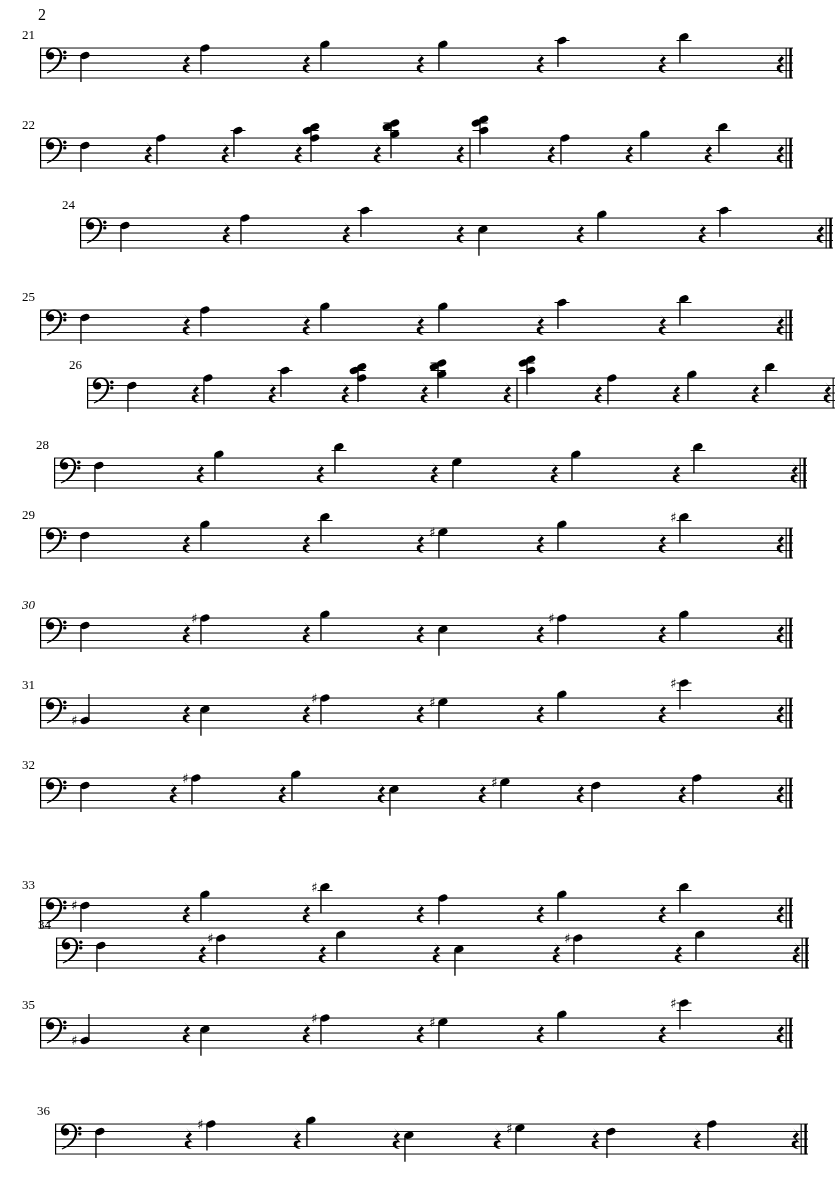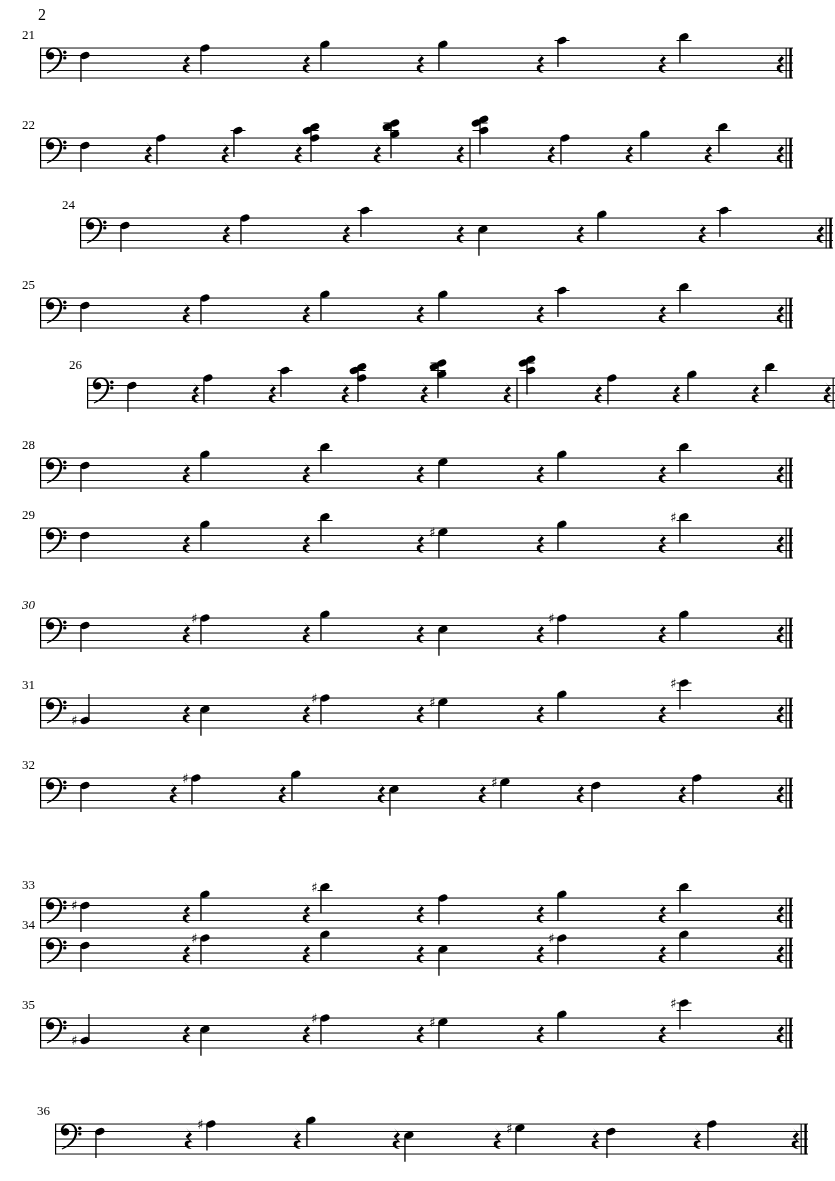--- a/index.html
+++ b/index.html
@@ -156,21 +156,21 @@
           <path d="M2.5,0 L8.5,6.5 L5,10 L9,14.5 C5.5,13.8 4.3,15.2 4.8,17.2 C5.2,18.8 6.6,20.2 8.2,21 C4,21.3 1.2,18.6 1.2,15.8 C1.2,13.4 3.4,12.2 6,13 L2.2,8.6 L6,4.2 Z" fill="#000000" transform="translate(535.5,46)"></path>
           <ellipse cx="562" cy="38.25" rx="4.7" ry="3.3" fill="#000000" transform="rotate(-21 562 38.25)"></ellipse>
           <rect x="557.3" y="38.75" width="1.3" height="26" fill="#000000"></rect>
           <path d="M2.5,0 L8.5,6.5 L5,10 L9,14.5 C5.5,13.8 4.3,15.2 4.8,17.2 C5.2,18.8 6.6,20.2 8.2,21 C4,21.3 1.2,18.6 1.2,15.8 C1.2,13.4 3.4,12.2 6,13 L2.2,8.6 L6,4.2 Z" fill="#000000" transform="translate(657.5,46)"></path>
           <rect x="676.5" y="34" width="15" height="1" fill="#000000"></rect>
           <ellipse cx="684" cy="34.5" rx="4.7" ry="3.3" fill="#000000" transform="rotate(-21 684 34.5)"></ellipse>
           <rect x="679.3" y="35" width="1.3" height="26" fill="#000000"></rect>
           <path d="M2.5,0 L8.5,6.5 L5,10 L9,14.5 C5.5,13.8 4.3,15.2 4.8,17.2 C5.2,18.8 6.6,20.2 8.2,21 C4,21.3 1.2,18.6 1.2,15.8 C1.2,13.4 3.4,12.2 6,13 L2.2,8.6 L6,4.2 Z" fill="#000000" transform="translate(775.5,46)"></path>
         </svg>
       </div>
-      <div class="system" style="top: 256px;">
+      <div class="system" style="top: 268px;">
         <svg width="835" height="84" viewBox="0 0 835 84">
           <text x="22" y="33" class="mnum">25</text>
           <rect x="40" y="41.55" width="753" height="0.95" fill="#000000"></rect>
           <rect x="40" y="49.05" width="753" height="0.95" fill="#000000"></rect>
           <rect x="40" y="56.55" width="753" height="0.95" fill="#000000"></rect>
           <rect x="40" y="64.05" width="753" height="0.95" fill="#000000"></rect>
           <rect x="40" y="71.55" width="753" height="0.95" fill="#000000"></rect>
           <rect x="40" y="42" width="1.2" height="30.2" fill="#000000"></rect>
           <rect x="785.6" y="42" width="1.1" height="30.2" fill="#000000"></rect>
           <rect x="789.4" y="42" width="2.4" height="30.2" fill="#000000"></rect>
@@ -253,21 +253,21 @@
           <path d="M2.5,0 L8.5,6.5 L5,10 L9,14.5 C5.5,13.8 4.3,15.2 4.8,17.2 C5.2,18.8 6.6,20.2 8.2,21 C4,21.3 1.2,18.6 1.2,15.8 C1.2,13.4 3.4,12.2 6,13 L2.2,8.6 L6,4.2 Z" fill="#000000" transform="translate(624.5,46)"></path>
           <ellipse cx="645" cy="38.25" rx="4.7" ry="3.3" fill="#000000" transform="rotate(-21 645 38.25)"></ellipse>
           <rect x="640.3" y="38.75" width="1.3" height="26" fill="#000000"></rect>
           <path d="M2.5,0 L8.5,6.5 L5,10 L9,14.5 C5.5,13.8 4.3,15.2 4.8,17.2 C5.2,18.8 6.6,20.2 8.2,21 C4,21.3 1.2,18.6 1.2,15.8 C1.2,13.4 3.4,12.2 6,13 L2.2,8.6 L6,4.2 Z" fill="#000000" transform="translate(703.5,46)"></path>
           <rect x="715.5" y="34" width="15" height="1" fill="#000000"></rect>
           <ellipse cx="723" cy="30.75" rx="4.7" ry="3.3" fill="#000000" transform="rotate(-21 723 30.75)"></ellipse>
           <rect x="718.3" y="31.25" width="1.3" height="26" fill="#000000"></rect>
           <path d="M2.5,0 L8.5,6.5 L5,10 L9,14.5 C5.5,13.8 4.3,15.2 4.8,17.2 C5.2,18.8 6.6,20.2 8.2,21 C4,21.3 1.2,18.6 1.2,15.8 C1.2,13.4 3.4,12.2 6,13 L2.2,8.6 L6,4.2 Z" fill="#000000" transform="translate(775.5,46)"></path>
         </svg>
       </div>
-      <div class="system" style="top: 416px;">
+      <div class="system" style="top: 416px; padding-left: 14px;">
         <svg width="835" height="84" viewBox="0 0 835 84">
           <text x="22" y="33" class="mnum">28</text>
           <rect x="40" y="41.55" width="753" height="0.95" fill="#000000"></rect>
           <rect x="40" y="49.05" width="753" height="0.95" fill="#000000"></rect>
           <rect x="40" y="56.55" width="753" height="0.95" fill="#000000"></rect>
           <rect x="40" y="64.05" width="753" height="0.95" fill="#000000"></rect>
           <rect x="40" y="71.55" width="753" height="0.95" fill="#000000"></rect>
           <rect x="40" y="42" width="1.2" height="30.2" fill="#000000"></rect>
           <rect x="785.6" y="42" width="1.1" height="30.2" fill="#000000"></rect>
           <rect x="789.4" y="42" width="2.4" height="30.2" fill="#000000"></rect>
@@ -492,21 +492,21 @@
           <path d="M2.5,0 L8.5,6.5 L5,10 L9,14.5 C5.5,13.8 4.3,15.2 4.8,17.2 C5.2,18.8 6.6,20.2 8.2,21 C4,21.3 1.2,18.6 1.2,15.8 C1.2,13.4 3.4,12.2 6,13 L2.2,8.6 L6,4.2 Z" fill="#000000" transform="translate(535.5,46)"></path>
           <ellipse cx="562" cy="38.25" rx="4.7" ry="3.3" fill="#000000" transform="rotate(-21 562 38.25)"></ellipse>
           <rect x="557.3" y="38.75" width="1.3" height="26" fill="#000000"></rect>
           <path d="M2.5,0 L8.5,6.5 L5,10 L9,14.5 C5.5,13.8 4.3,15.2 4.8,17.2 C5.2,18.8 6.6,20.2 8.2,21 C4,21.3 1.2,18.6 1.2,15.8 C1.2,13.4 3.4,12.2 6,13 L2.2,8.6 L6,4.2 Z" fill="#000000" transform="translate(657.5,46)"></path>
           <rect x="676.5" y="34" width="15" height="1" fill="#000000"></rect>
           <ellipse cx="684" cy="30.75" rx="4.7" ry="3.3" fill="#000000" transform="rotate(-21 684 30.75)"></ellipse>
           <rect x="679.3" y="31.25" width="1.3" height="26" fill="#000000"></rect>
           <path d="M2.5,0 L8.5,6.5 L5,10 L9,14.5 C5.5,13.8 4.3,15.2 4.8,17.2 C5.2,18.8 6.6,20.2 8.2,21 C4,21.3 1.2,18.6 1.2,15.8 C1.2,13.4 3.4,12.2 6,13 L2.2,8.6 L6,4.2 Z" fill="#000000" transform="translate(775.5,46)"></path>
         </svg>
       </div>
-      <div class="system" style="top: 896px;">
+      <div class="system" style="top: 896px; padding-left: 16px;">
         <svg width="835" height="84" viewBox="0 0 835 84">
           <text x="22" y="33" class="mnum">34</text>
           <rect x="40" y="41.55" width="753" height="0.95" fill="#000000"></rect>
           <rect x="40" y="49.05" width="753" height="0.95" fill="#000000"></rect>
           <rect x="40" y="56.55" width="753" height="0.95" fill="#000000"></rect>
           <rect x="40" y="64.05" width="753" height="0.95" fill="#000000"></rect>
           <rect x="40" y="71.55" width="753" height="0.95" fill="#000000"></rect>
           <rect x="40" y="42" width="1.2" height="30.2" fill="#000000"></rect>
           <rect x="785.6" y="42" width="1.1" height="30.2" fill="#000000"></rect>
           <rect x="789.4" y="42" width="2.4" height="30.2" fill="#000000"></rect>

